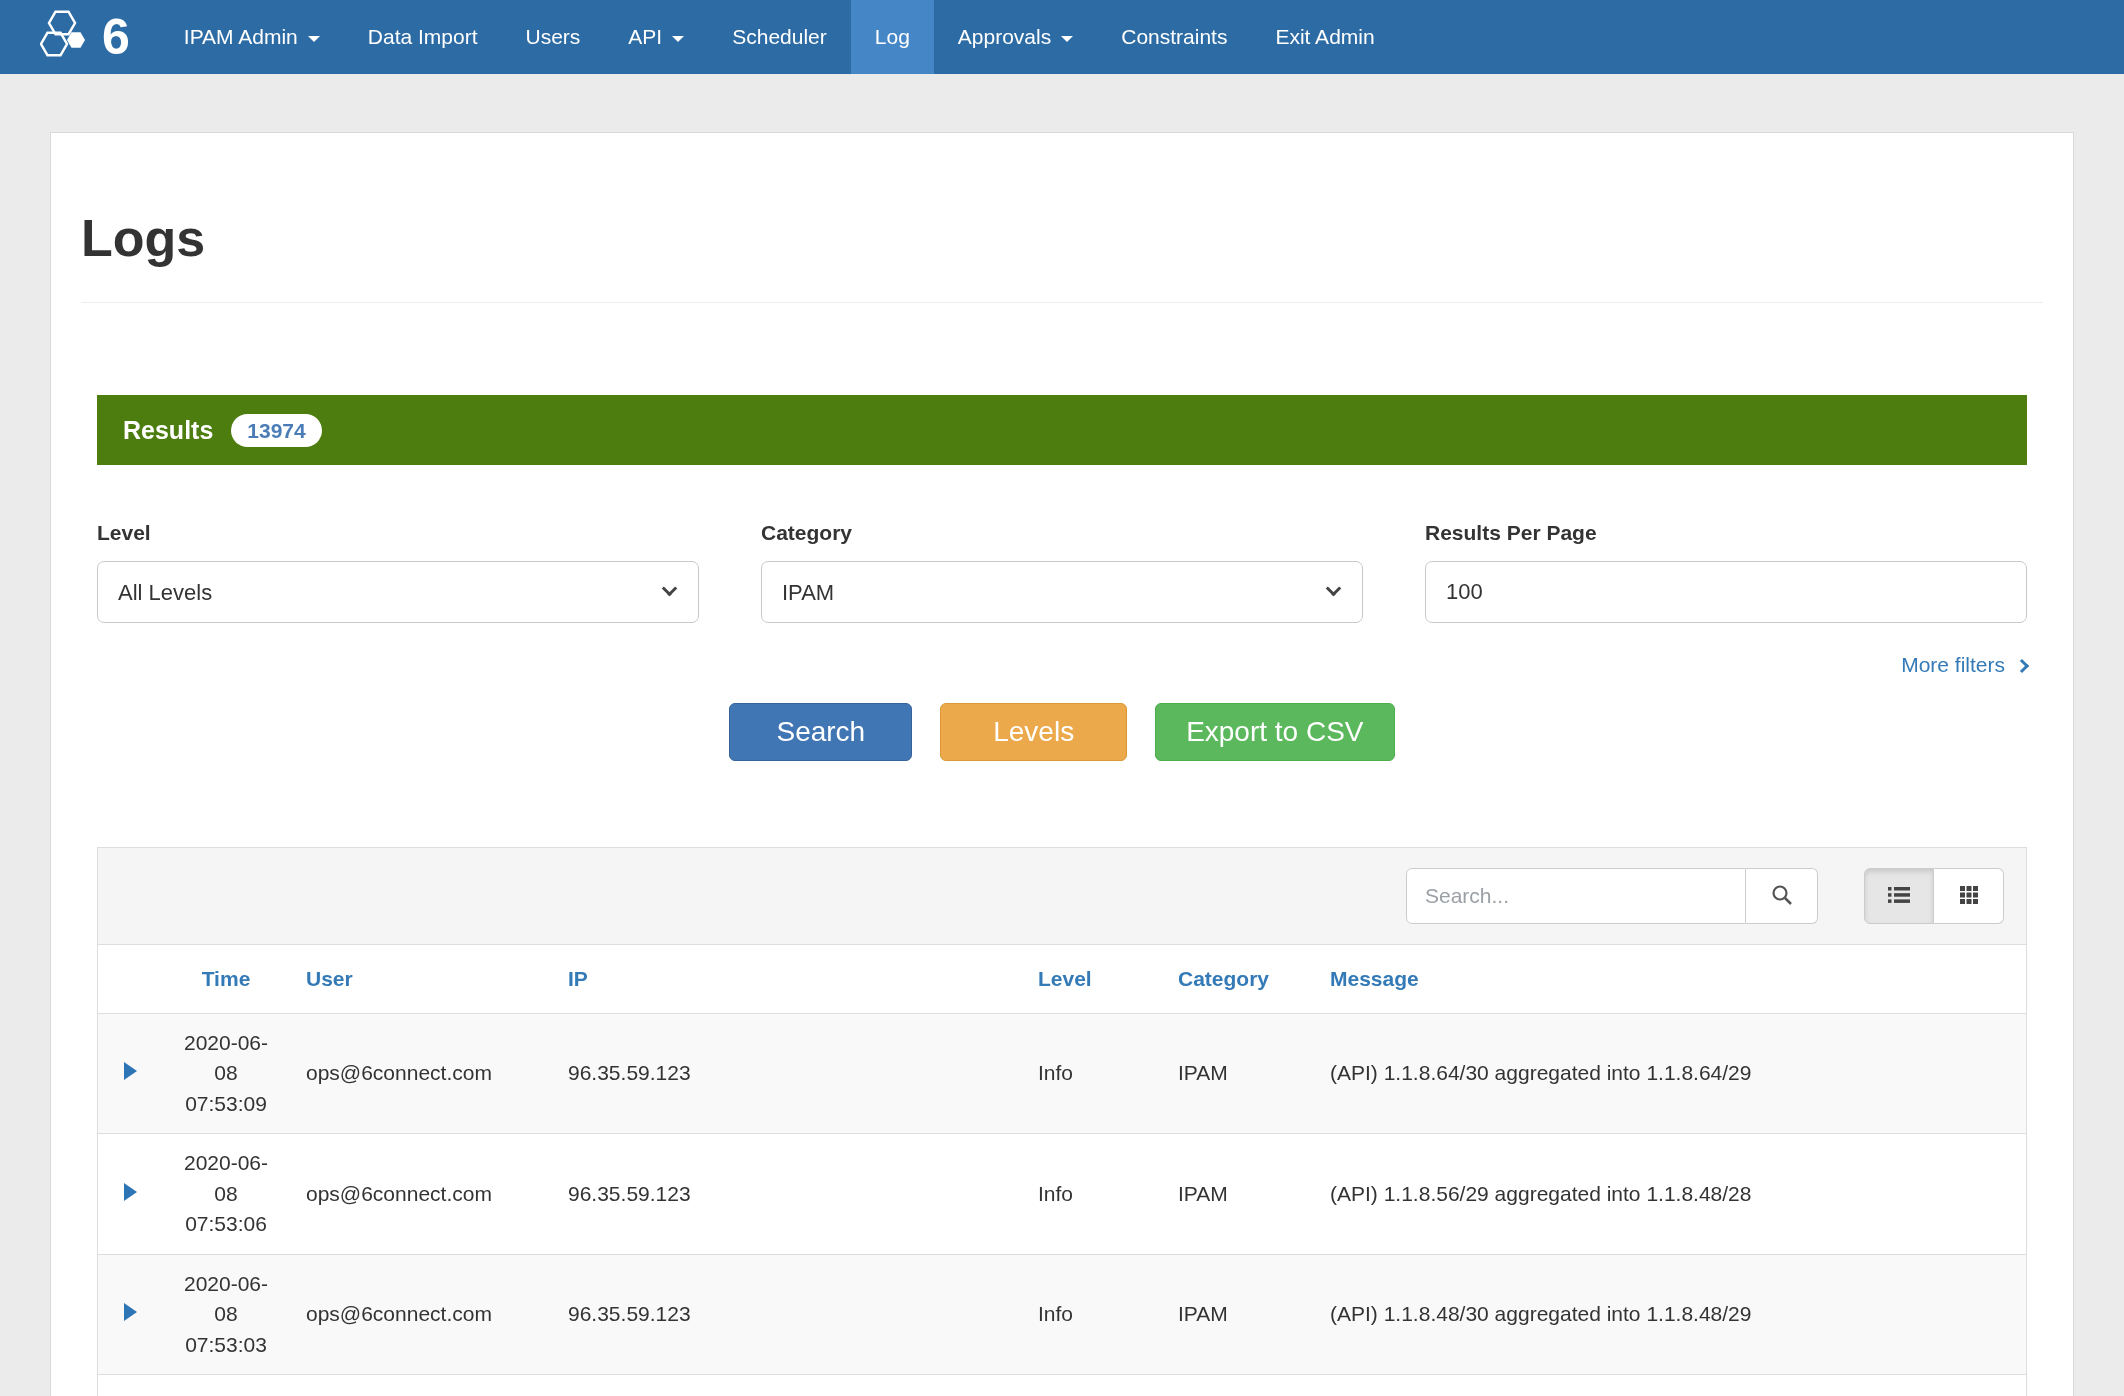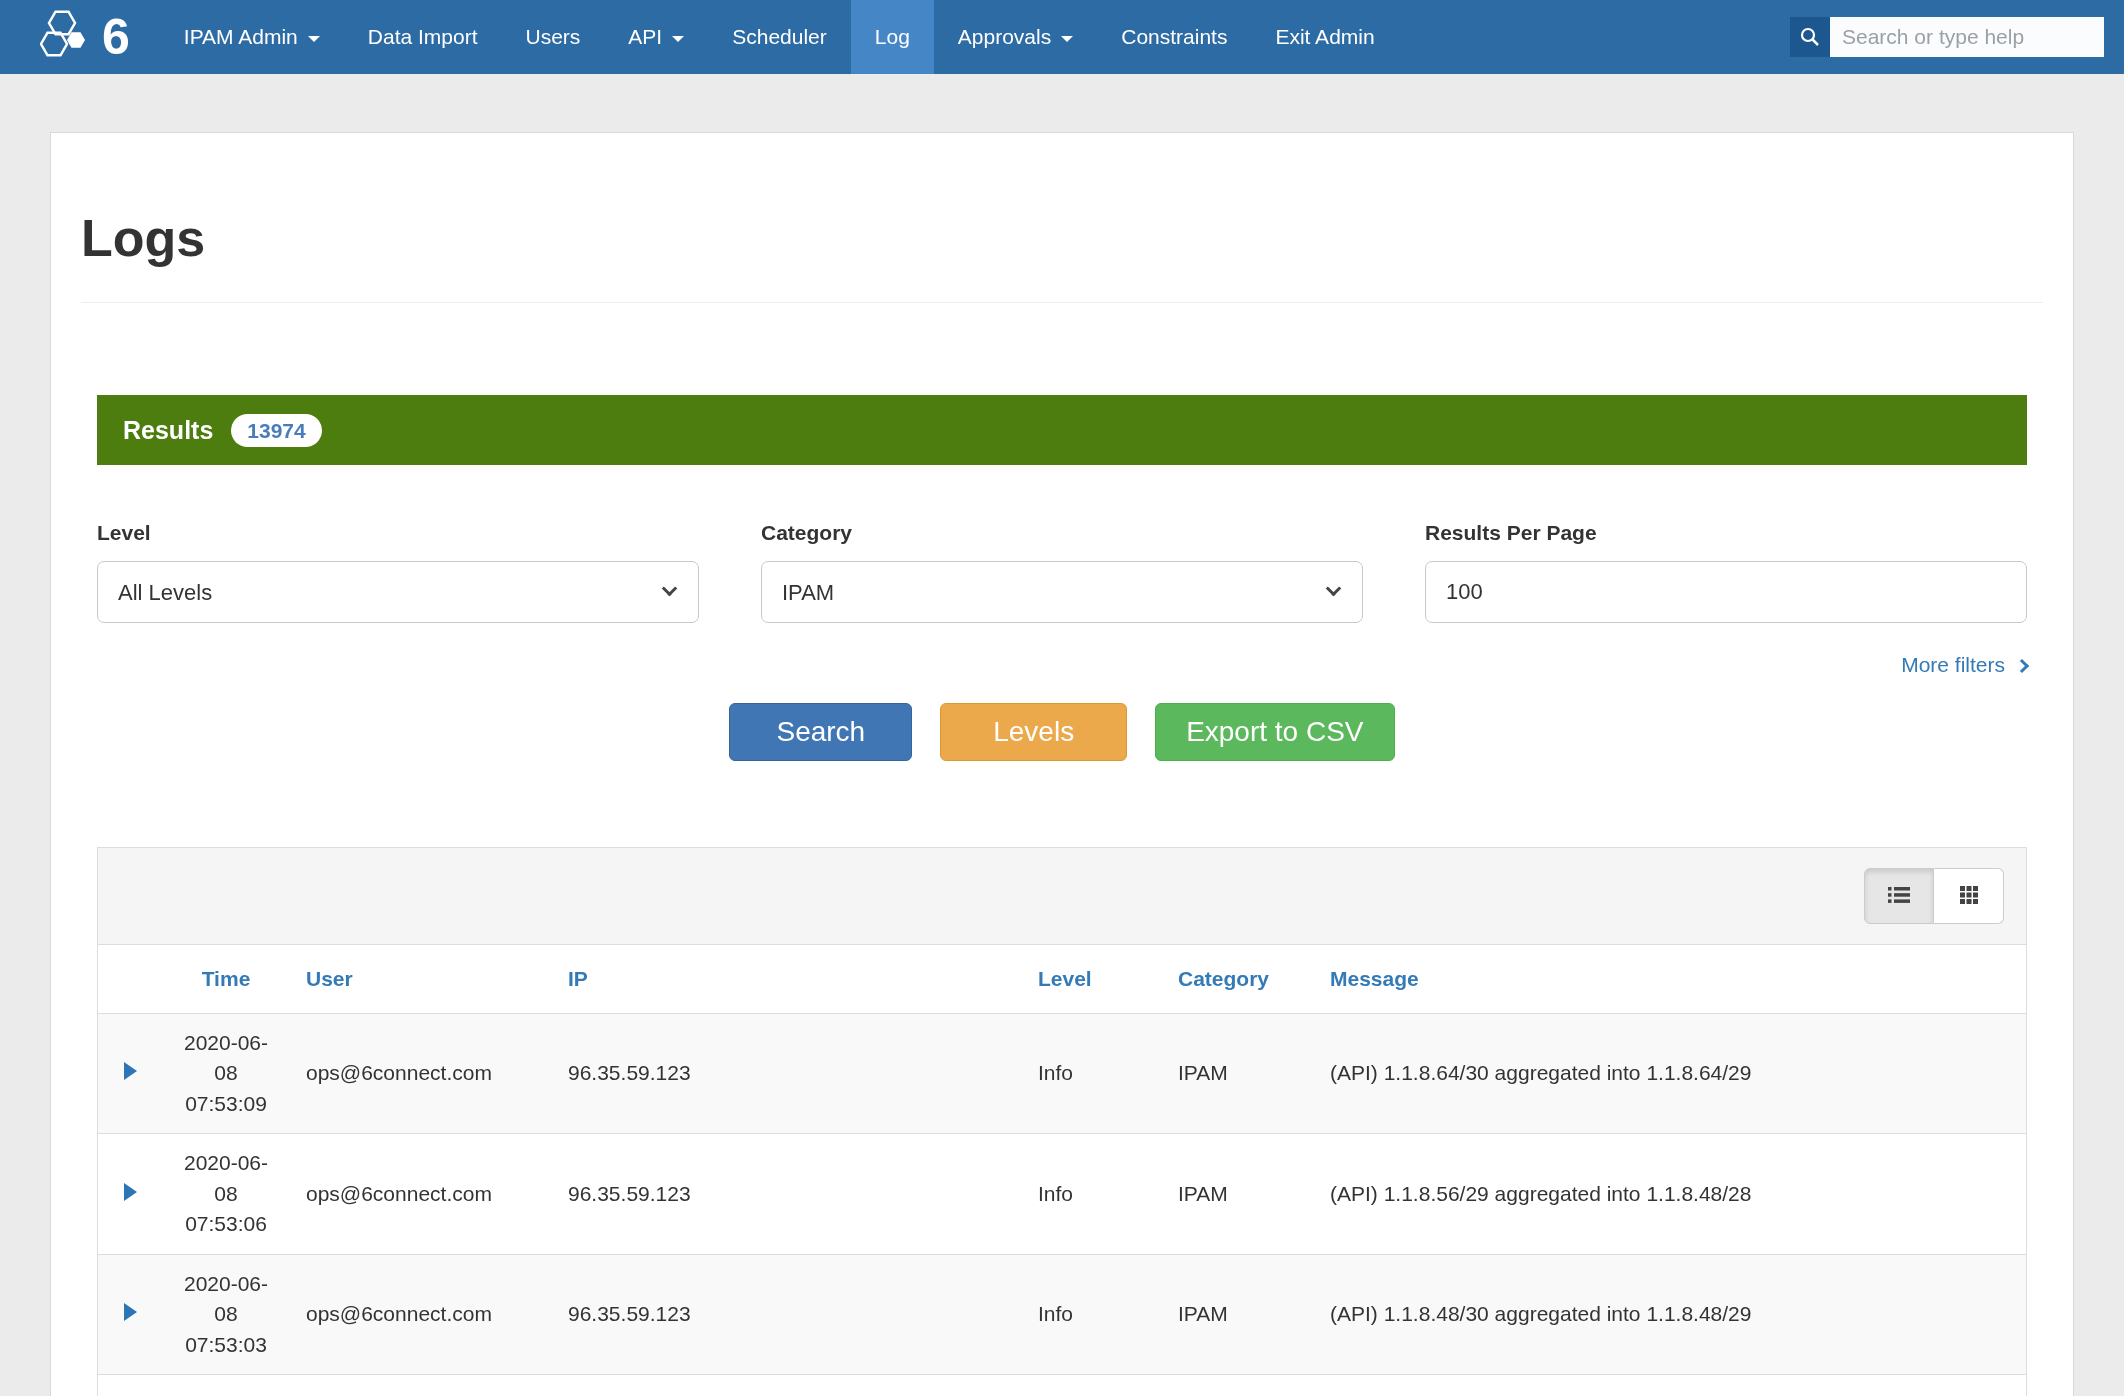--- a/index.html
+++ b/index.html
@@ -184,29 +184,20 @@
       <span>Approvals</span>
       <span class="caret"></span>
     </li>
     <li class="nav-item">
       <span>Constraints</span>
     </li>
     <li class="nav-item">
       <span>Exit Admin</span>
     </li>
   </ul>
-  <div class="nav-search">
-    <span class="nav-search-iconbox">
-      <svg width="22" height="22" viewBox="0 0 22 22">
-        <circle cx="9" cy="9" r="6" fill="none" stroke="#fff" stroke-width="2.2"></circle>
-        <line x1="13.5" y1="13.5" x2="19" y2="19" stroke="#fff" stroke-width="2.5"></line>
-      </svg>
-    </span>
-    <input type="text" placeholder="Search or type help" style="">
-  </div>
 </nav>
 
 <main class="card">
   <h1 class="page-title">Logs</h1>
   <hr class="rule">
 
   <div class="section">
 
     <div class="panel-heading">
       <span>Results</span>
@@ -248,20 +239,31 @@
     </div>
 
     <div class="btn-row">
       <button class="btn btn-primary">Search</button>
       <button class="btn btn-warning">Levels</button>
       <button class="btn btn-success">Export to CSV</button>
     </div>
 
     <div class="table-box">
       <div class="table-toolbar">
+        <div class="search-group">
+          <input type="text" placeholder="Search..." style="">
+          <button>
+            <span>
+              <svg width="24" height="24" viewBox="0 0 24 24">
+                <circle cx="10" cy="10" r="6.5" fill="none" stroke="#555" stroke-width="2.2"></circle>
+                <line x1="15" y1="15" x2="21" y2="21" stroke="#555" stroke-width="2.5"></line>
+              </svg>
+            </span>
+          </button>
+        </div>
         <div class="view-toggle">
           <button class="active">
             <span>
               <svg width="24" height="20" viewBox="0 0 24 20" fill="#444">
                 <rect x="1" y="2" width="3.5" height="3.5"></rect>
                   <rect x="7" y="2" width="16" height="3.5"></rect>
                 <rect x="1" y="8.2" width="3.5" height="3.5"></rect>
                   <rect x="7" y="8.2" width="16" height="3.5"></rect>
                 <rect x="1" y="14.4" width="3.5" height="3.5"></rect>
                   <rect x="7" y="14.4" width="16" height="3.5"></rect>

